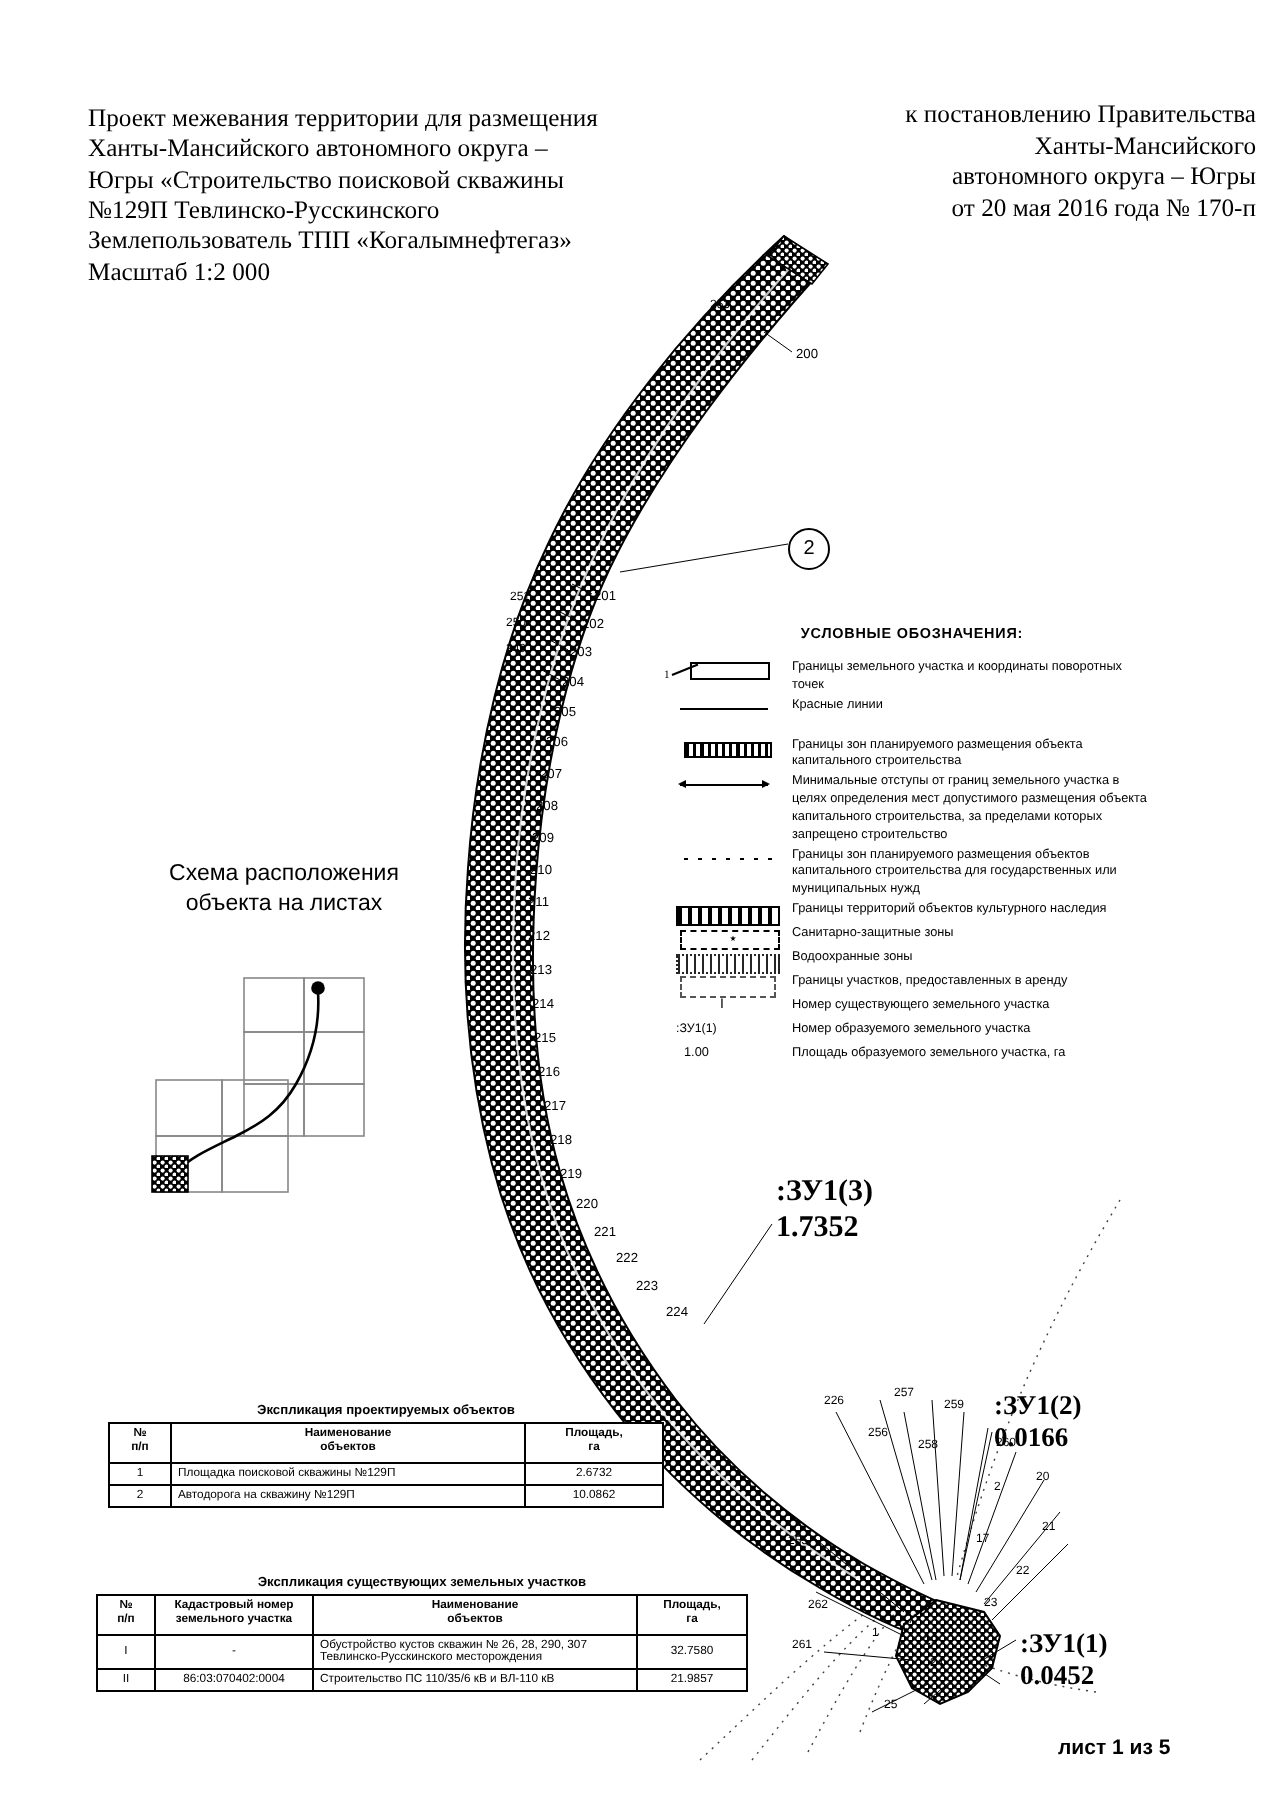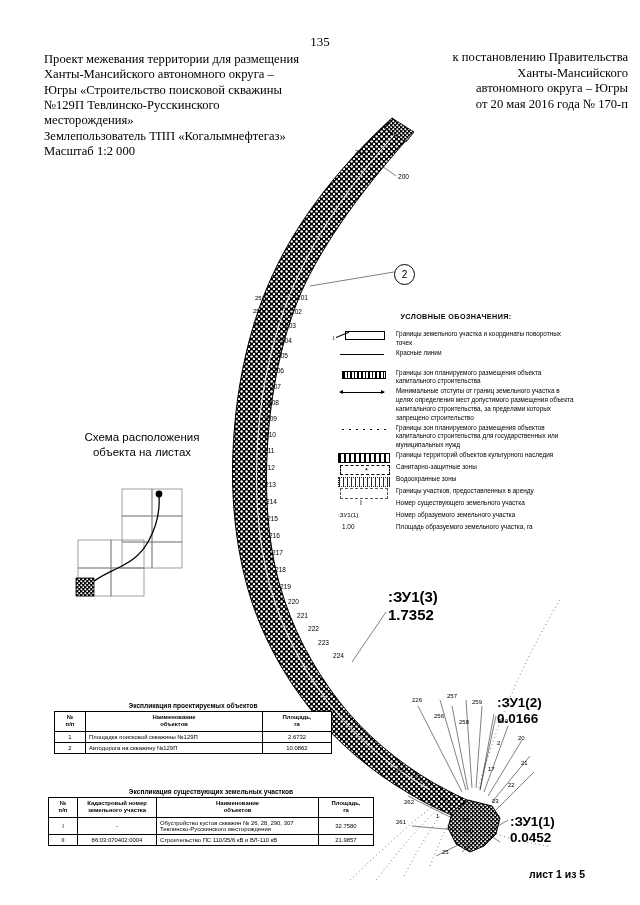--- a/index.html
+++ b/index.html
@@ -54,21 +54,21 @@
     clip-path:polygon(50% 0,61% 39%,100% 39%,68% 61%,79% 100%,50% 76%,21% 100%,32% 61%,0 39%,39% 39%);}
   .s-water{position:absolute;left:2px;top:1.5px;width:50px;height:8px;border:1px dotted #000;
     background:repeating-linear-gradient(90deg,#000 0 1px,#fff 1px 4px);opacity:.85;}
   .s-rent{position:absolute;left:4px;top:1px;width:46px;height:9px;
     border:1px dashed #555;background:#fff;}
   .s-exist-num{position:absolute;left:24px;top:0px;font-size:7px;font-family:"Liberation Sans",sans-serif;}
   .s-new-num{position:absolute;left:2px;top:0px;font-size:6.2px;font-family:"Liberation Sans",sans-serif;}
   .s-area-num{position:absolute;left:6px;top:0px;font-size:6.4px;font-family:"Liberation Sans",sans-serif;}
 
   
-  .parcel-label{position:absolute;font-family:Liberation Sans, sans-serif;font-weight:bold;
+  .parcel-label{position:absolute;font-family:Liberation Serif, serif;font-weight:bold;
     line-height:1.18;}
   #parcel-zu3{left:388px;top:588px;font-size:15px;}
   #parcel-zu2{left:497px;top:695px;font-size:13.5px;}
   #parcel-zu1{left:510px;top:814px;font-size:13.5px;}
   #sheet-label{position:absolute;left:529px;top:868px;font-size:10.5px;font-weight:bold;
     font-family:"Liberation Sans",sans-serif;}
 
   
   .tbl-wrap{position:absolute;}
   .tbl-title{text-align:center;font-size:6.6px;font-weight:bold;
@@ -89,28 +89,26 @@
   .dotline{stroke:#000;stroke-width:.7;fill:none;stroke-dasharray:1 3;opacity:.75;}
   #marker2{position:absolute;left:394px;top:264px;width:19px;height:19px;border:1.3px solid #000;
     border-radius:50%;background:#fff;display:flex;align-items:center;justify-content:center;
     font-size:10px;font-family:"Liberation Sans",sans-serif;}
 </style>
 </head>
 <body>
 
 <div class="page">
 
-  <div id="page-number">135</div>
 
   <div id="header-left">
     <div>Проект межевания территории для размещения</div>
     <div>Ханты-Мансийского автономного округа –</div>
     <div>Югры  «Строительство поисковой скважины</div>
     <div>№129П Тевлинско-Русскинского</div>
-    <div>месторождения»</div>
     <div>Землепользователь ТПП «Когалымнефтегаз»</div>
     <div>Масштаб 1:2 000</div>
   </div>
 
   <div id="header-right">
     <div>к постановлению Правительства</div>
     <div>Ханты-Мансийского</div>
     <div>автономного округа – Югры</div>
     <div>от 20 мая 2016 года № 170-п</div>
   </div>

